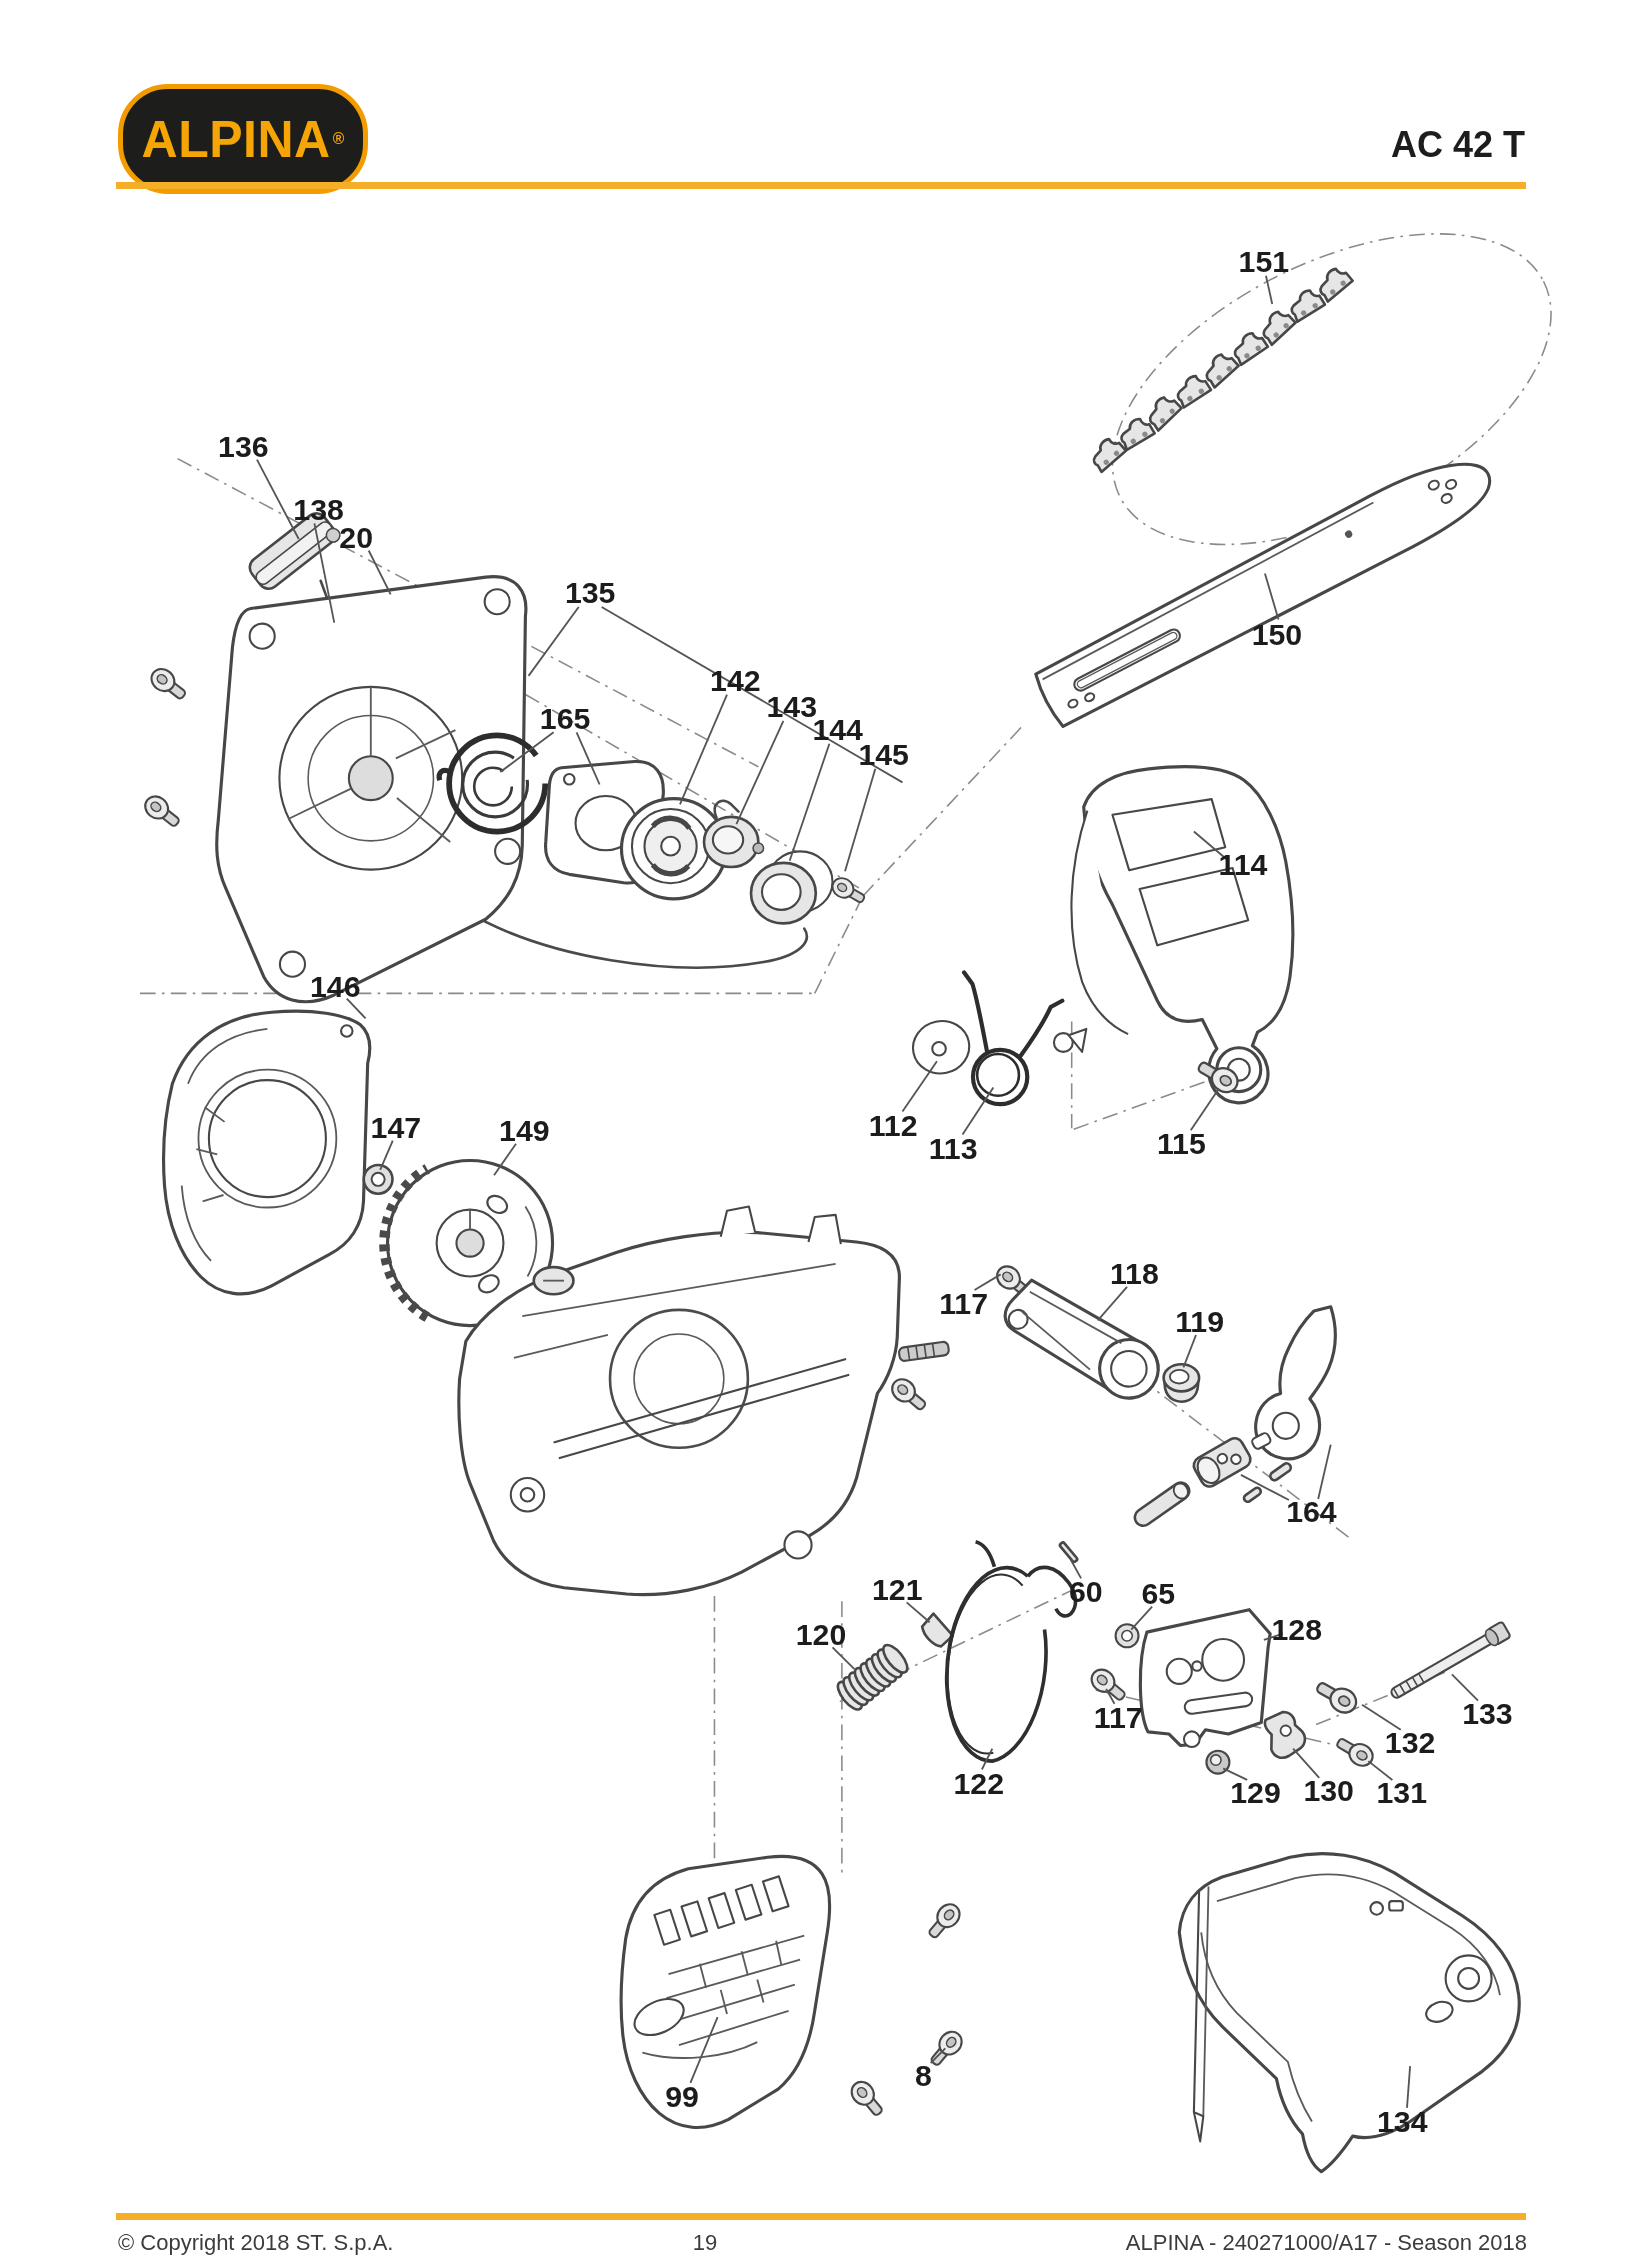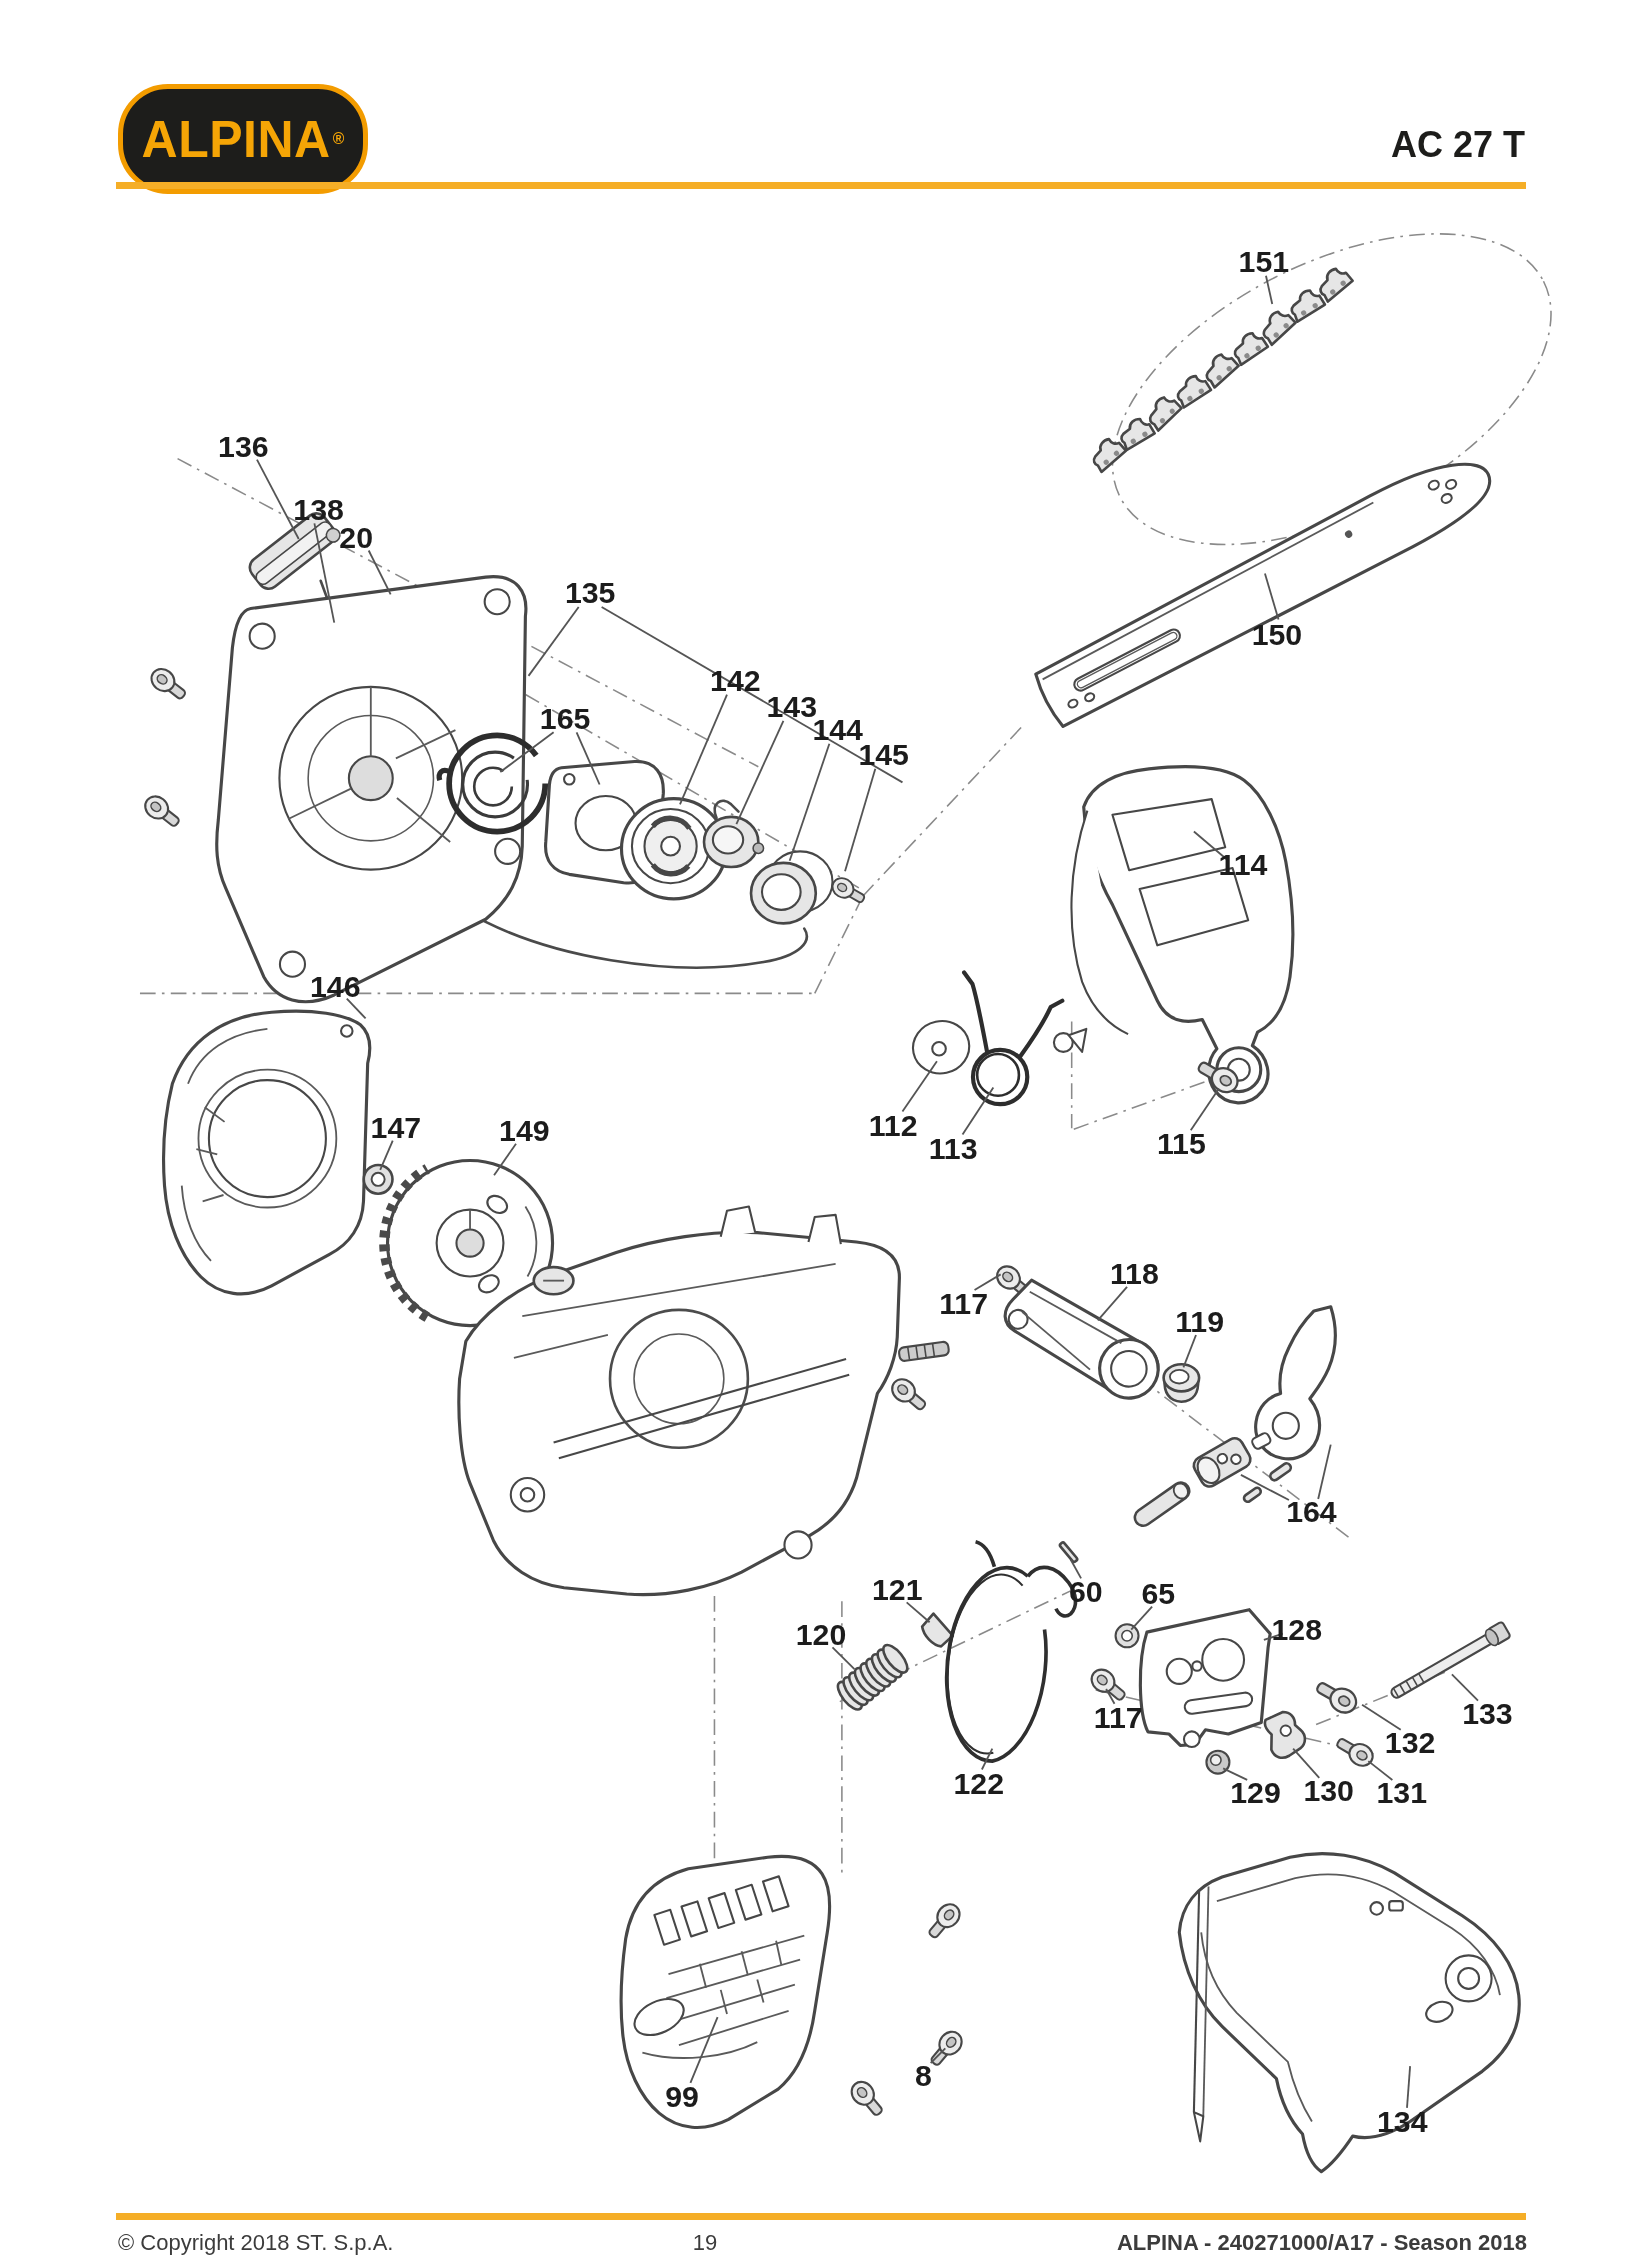--- a/index.html
+++ b/index.html
@@ -13,21 +13,21 @@
   .logo-reg{color:#f5a506;font-weight:bold;font-size:15.7px;vertical-align:super;margin-left:2.1px;}
   .model{position:absolute;right:117px;top:124px;font-size:36px;font-weight:bold;
         color:#1d1d1b;text-align:right;}
   .rule{position:absolute;left:116px;width:1410px;height:7.3px;background:#f5ae27;}
   .rule-top{top:182px;}
   .rule-bottom{top:2213px;}
   .footer{position:absolute;left:118px;top:2230px;width:1409px;
         font-size:22px;color:#3c3c3c;display:flex;}
   .footer .fl{flex:1;text-align:left;}
   .footer .fc{flex:1;text-align:center;}
-  .footer .fr{flex:1.6;text-align:right;font-weight:bold;}
+  .footer .fr{flex:1.6;text-align:right;}
   svg{position:absolute;left:0;top:0;}
   .part{fill:#ffffff;stroke:#474747;stroke-width:6;stroke-linejoin:round;}
   .part2{fill:#ffffff;stroke:#474747;stroke-width:4;stroke-linejoin:round;}
   .shade{fill:#e6e6e6;stroke:#474747;stroke-width:5;stroke-linejoin:round;}
   .thin{fill:none;stroke:#5a5a5a;stroke-width:3.5;}
   .leader{stroke:#555555;stroke-width:3.5;}
   .dashdot{fill:none;stroke:#8a8a8a;stroke-width:3;stroke-dasharray:30 12 5 12;}
   .callout text{font-family:"Liberation Sans",sans-serif;font-weight:bold;
         font-size:58px;fill:#1c1c1c;text-anchor:middle;}
   .rope{fill:none;stroke:#4a4a4a;stroke-width:5;stroke-linecap:round;}
@@ -35,21 +35,21 @@
 </style>
 </head>
 <body>
 
 <div class="page">
 
   <div class="logo">
     <span class="logo-text">ALPINA</span>
       <span class="logo-reg">®</span>
   </div>
-  <div class="model">AC 27 T</div>
+  <div class="model">AC 42 T</div>
   <div class="rule rule-top"></div>
 
   <svg width="1642" height="2261" viewBox="0 0 3144 4329">
 
     <defs>
       <g id="screw">
         <rect x="12" y="-9" width="38" height="18" rx="7" fill="#d8d8d8" stroke="#474747" stroke-width="4"></rect>
         <ellipse cx="0" cy="0" rx="23" ry="20" fill="#ececec" stroke="#474747" stroke-width="4"></ellipse>
         <ellipse cx="-2" cy="0" rx="10" ry="8" fill="#c4c4c4" stroke="#474747" stroke-width="3"></ellipse>
       </g>

